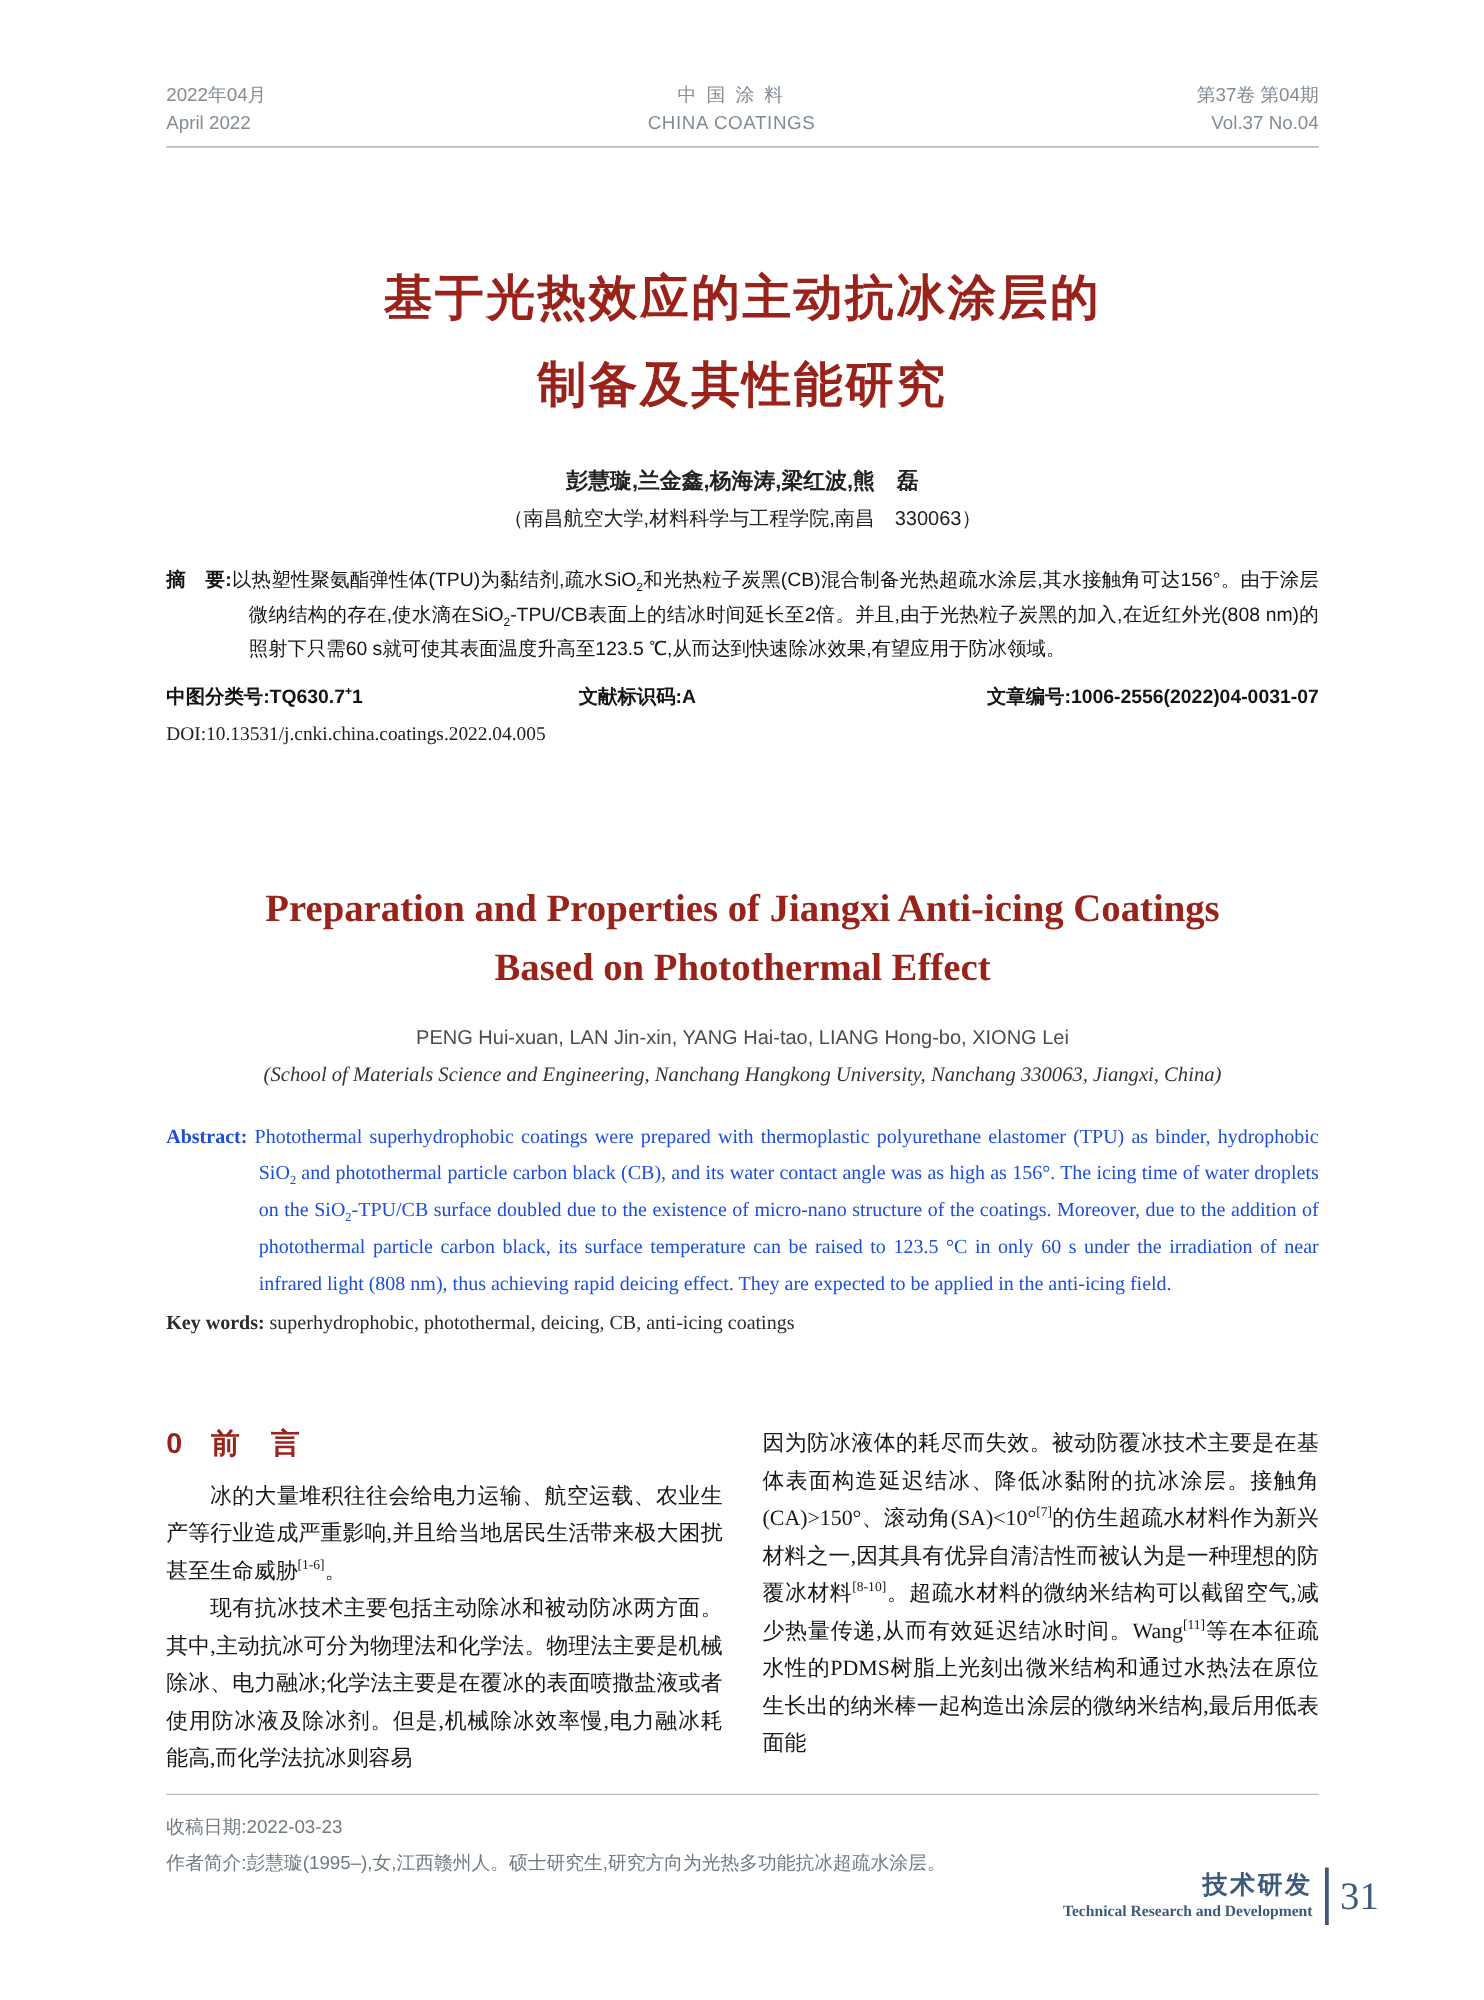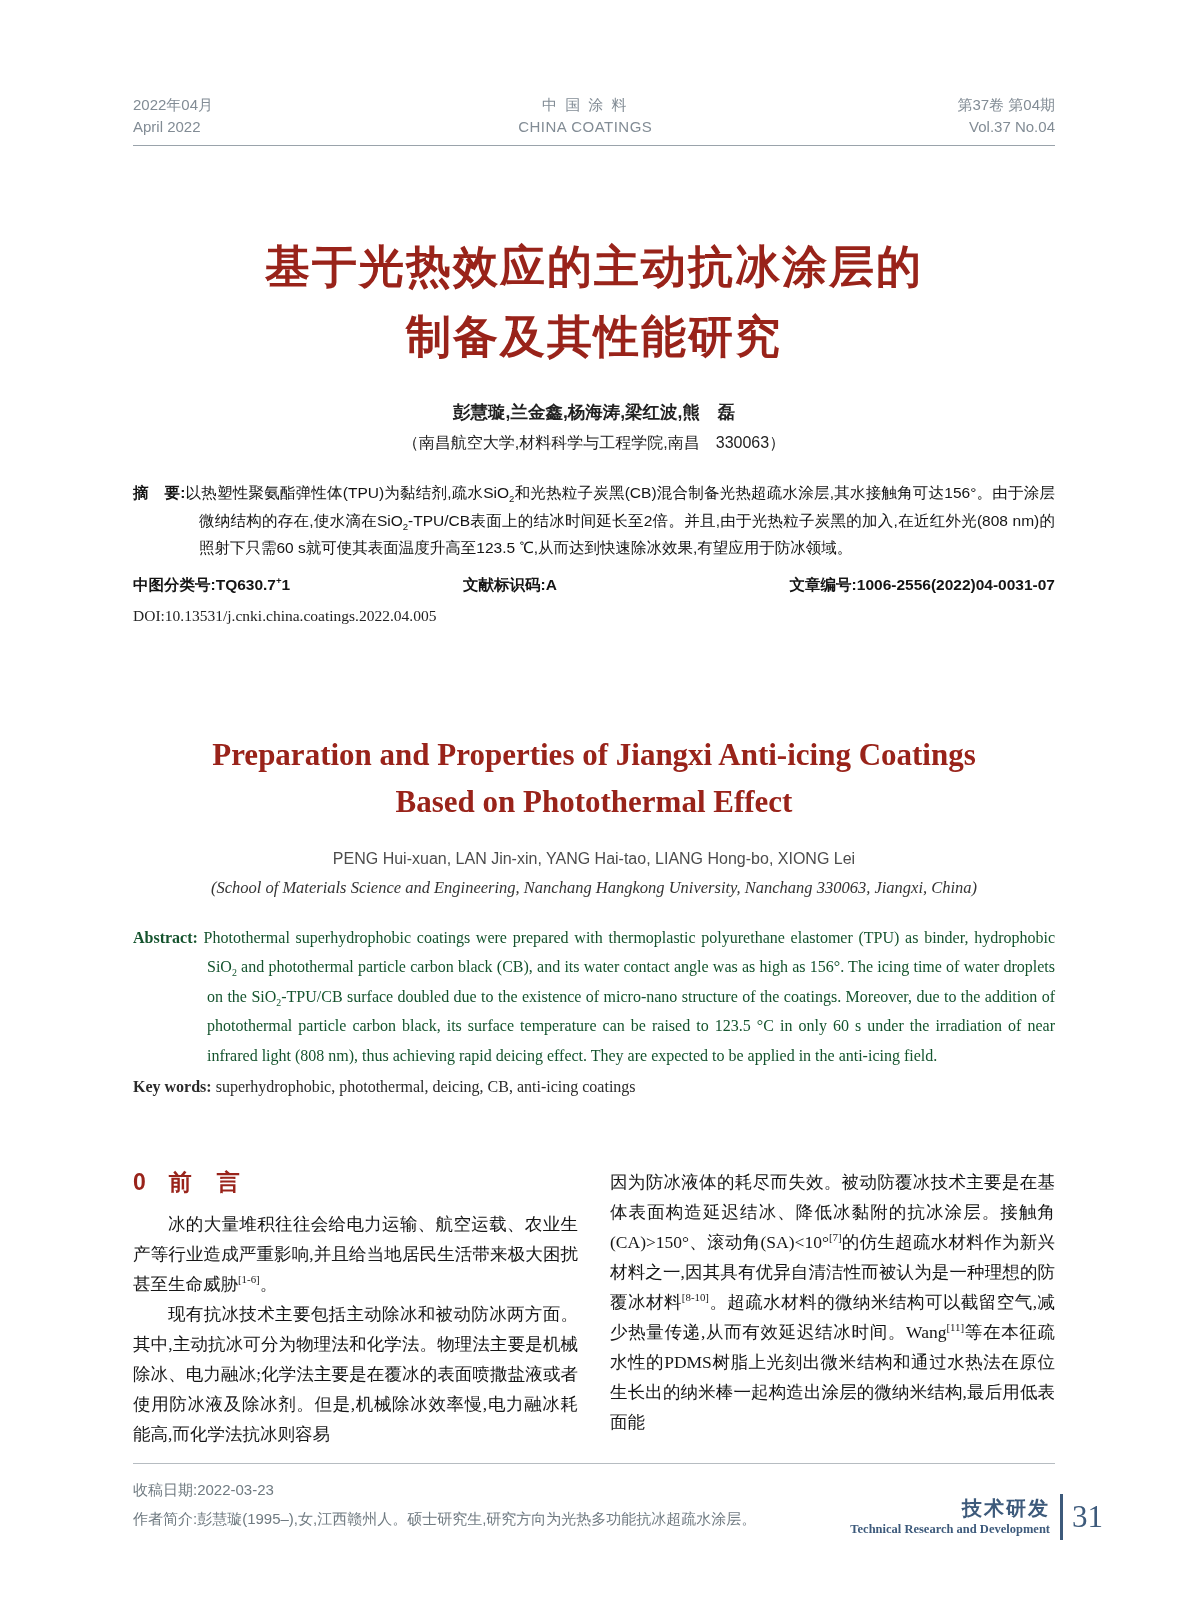--- a/index.html
+++ b/index.html
@@ -10,37 +10,37 @@
     margin: 0 auto;
     background: #ffffff;
     overflow: hidden;
     font-family: "Liberation Sans", sans-serif;
     color: #1c1c1c;
   }
   .content { padding: 0 132px 0 133px; }
 
   
   .jheader {
-    margin-top: 94px;
+    margin-top: 66px;
     display: flex; justify-content: space-between; align-items: center;
     color: #828c95;
     font-size: 15px; line-height: 22px;
   }
   .jheader .col-c { text-align: center; letter-spacing: 2px; }
   .jheader .col-c .en { letter-spacing: 0.5px; }
   .jheader .col-r { text-align: right; }
   .header-rule { margin-top: 7px; border-bottom: 1.5px solid #9aa3ab; }
 
   
   .title-cn {
     margin-top: 86px;
     text-align: center;
     color: #99231a;
     font-weight: 700;
-    font-size: 45px; line-height: 70px;
+    font-size: 39px; line-height: 70px;
     letter-spacing: 2px;
   }
   .authors-cn {
     margin-top: 28px; text-align: center;
     font-size: 17.5px; font-weight: 700; color: #222;
   }
   .affil-cn {
     margin-top: 9px; text-align: center;
     font-size: 16px; color: #222;
   }
@@ -86,21 +86,21 @@
     font-size: 16.5px; color: #333;
   }
 
   
   .abstract-en {
     margin-top: 25px;
     font-family: "Liberation Serif", serif;
     font-size: 16px; line-height: 29.5px;
     text-align: justify;
     padding-left: 74px; text-indent: -74px;
-    color: #14532d;
+    color: #1d4ed8;
   }
   .abstract-en .label, .kw-en .label { font-weight: 700; font-style: normal; }
   .kw-en {
     margin-top: 2px;
     font-family: "Liberation Serif", serif;
     font-size: 16px; line-height: 29px; color: #2a2a2a;
   }
 
   
   .body-cols {

